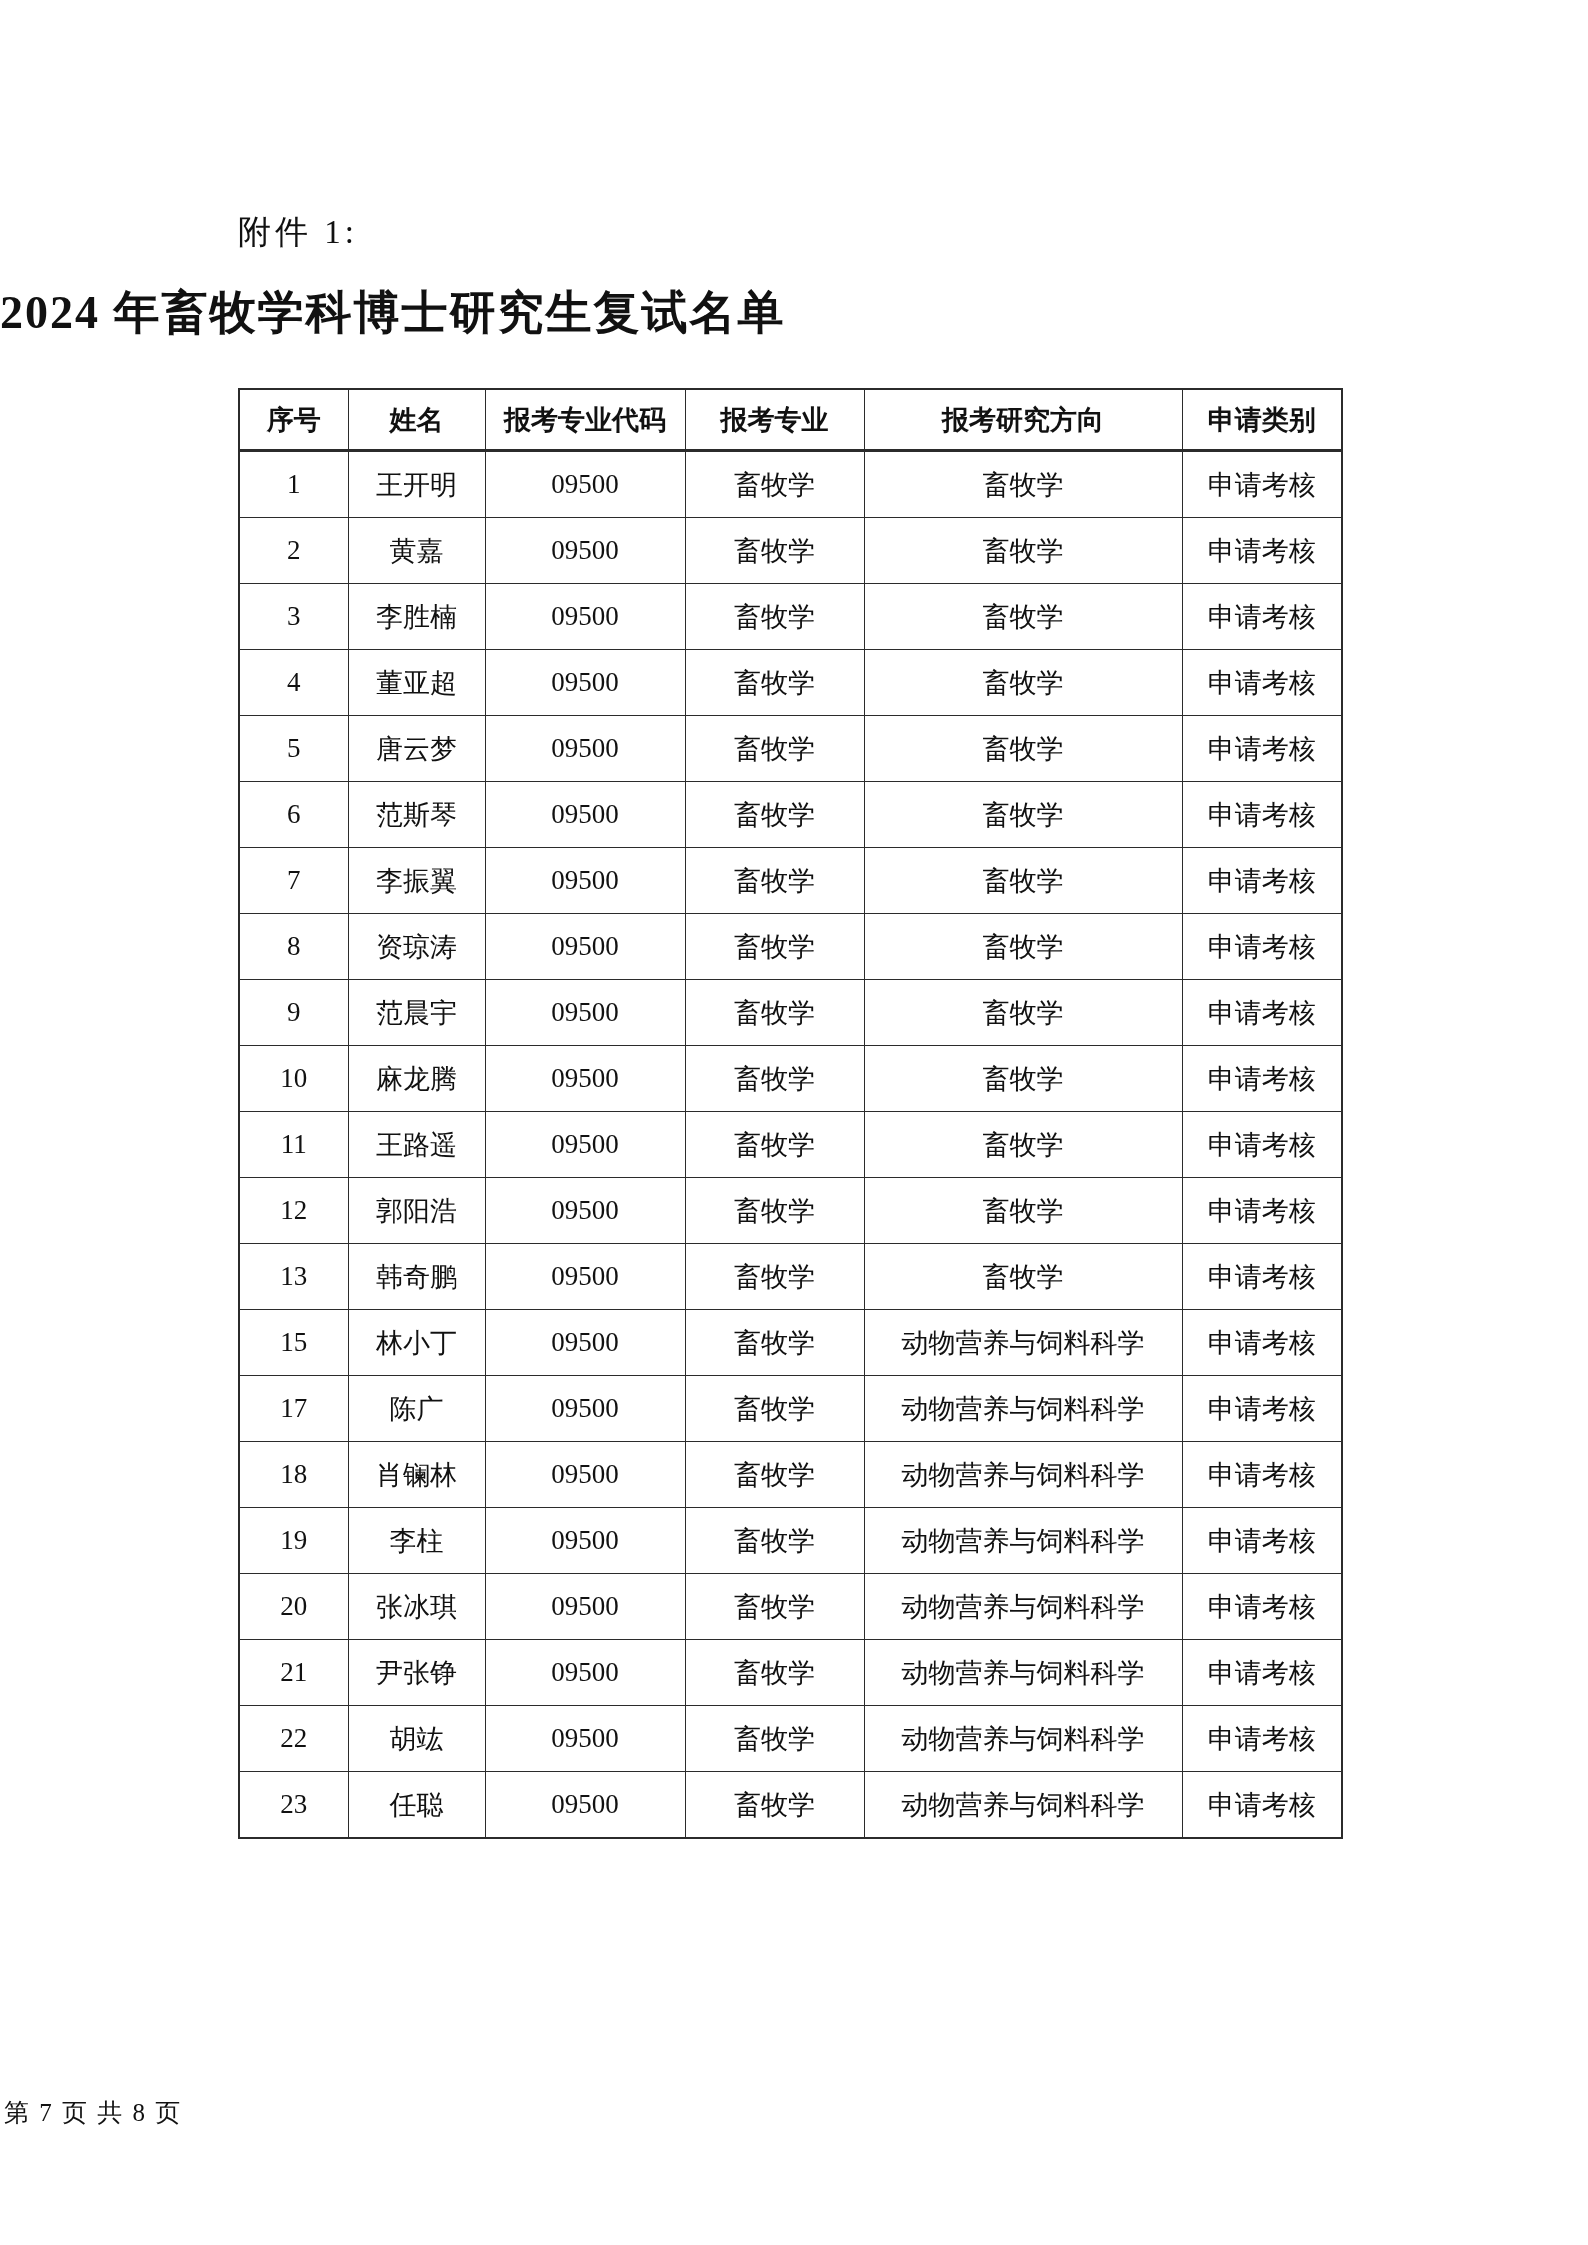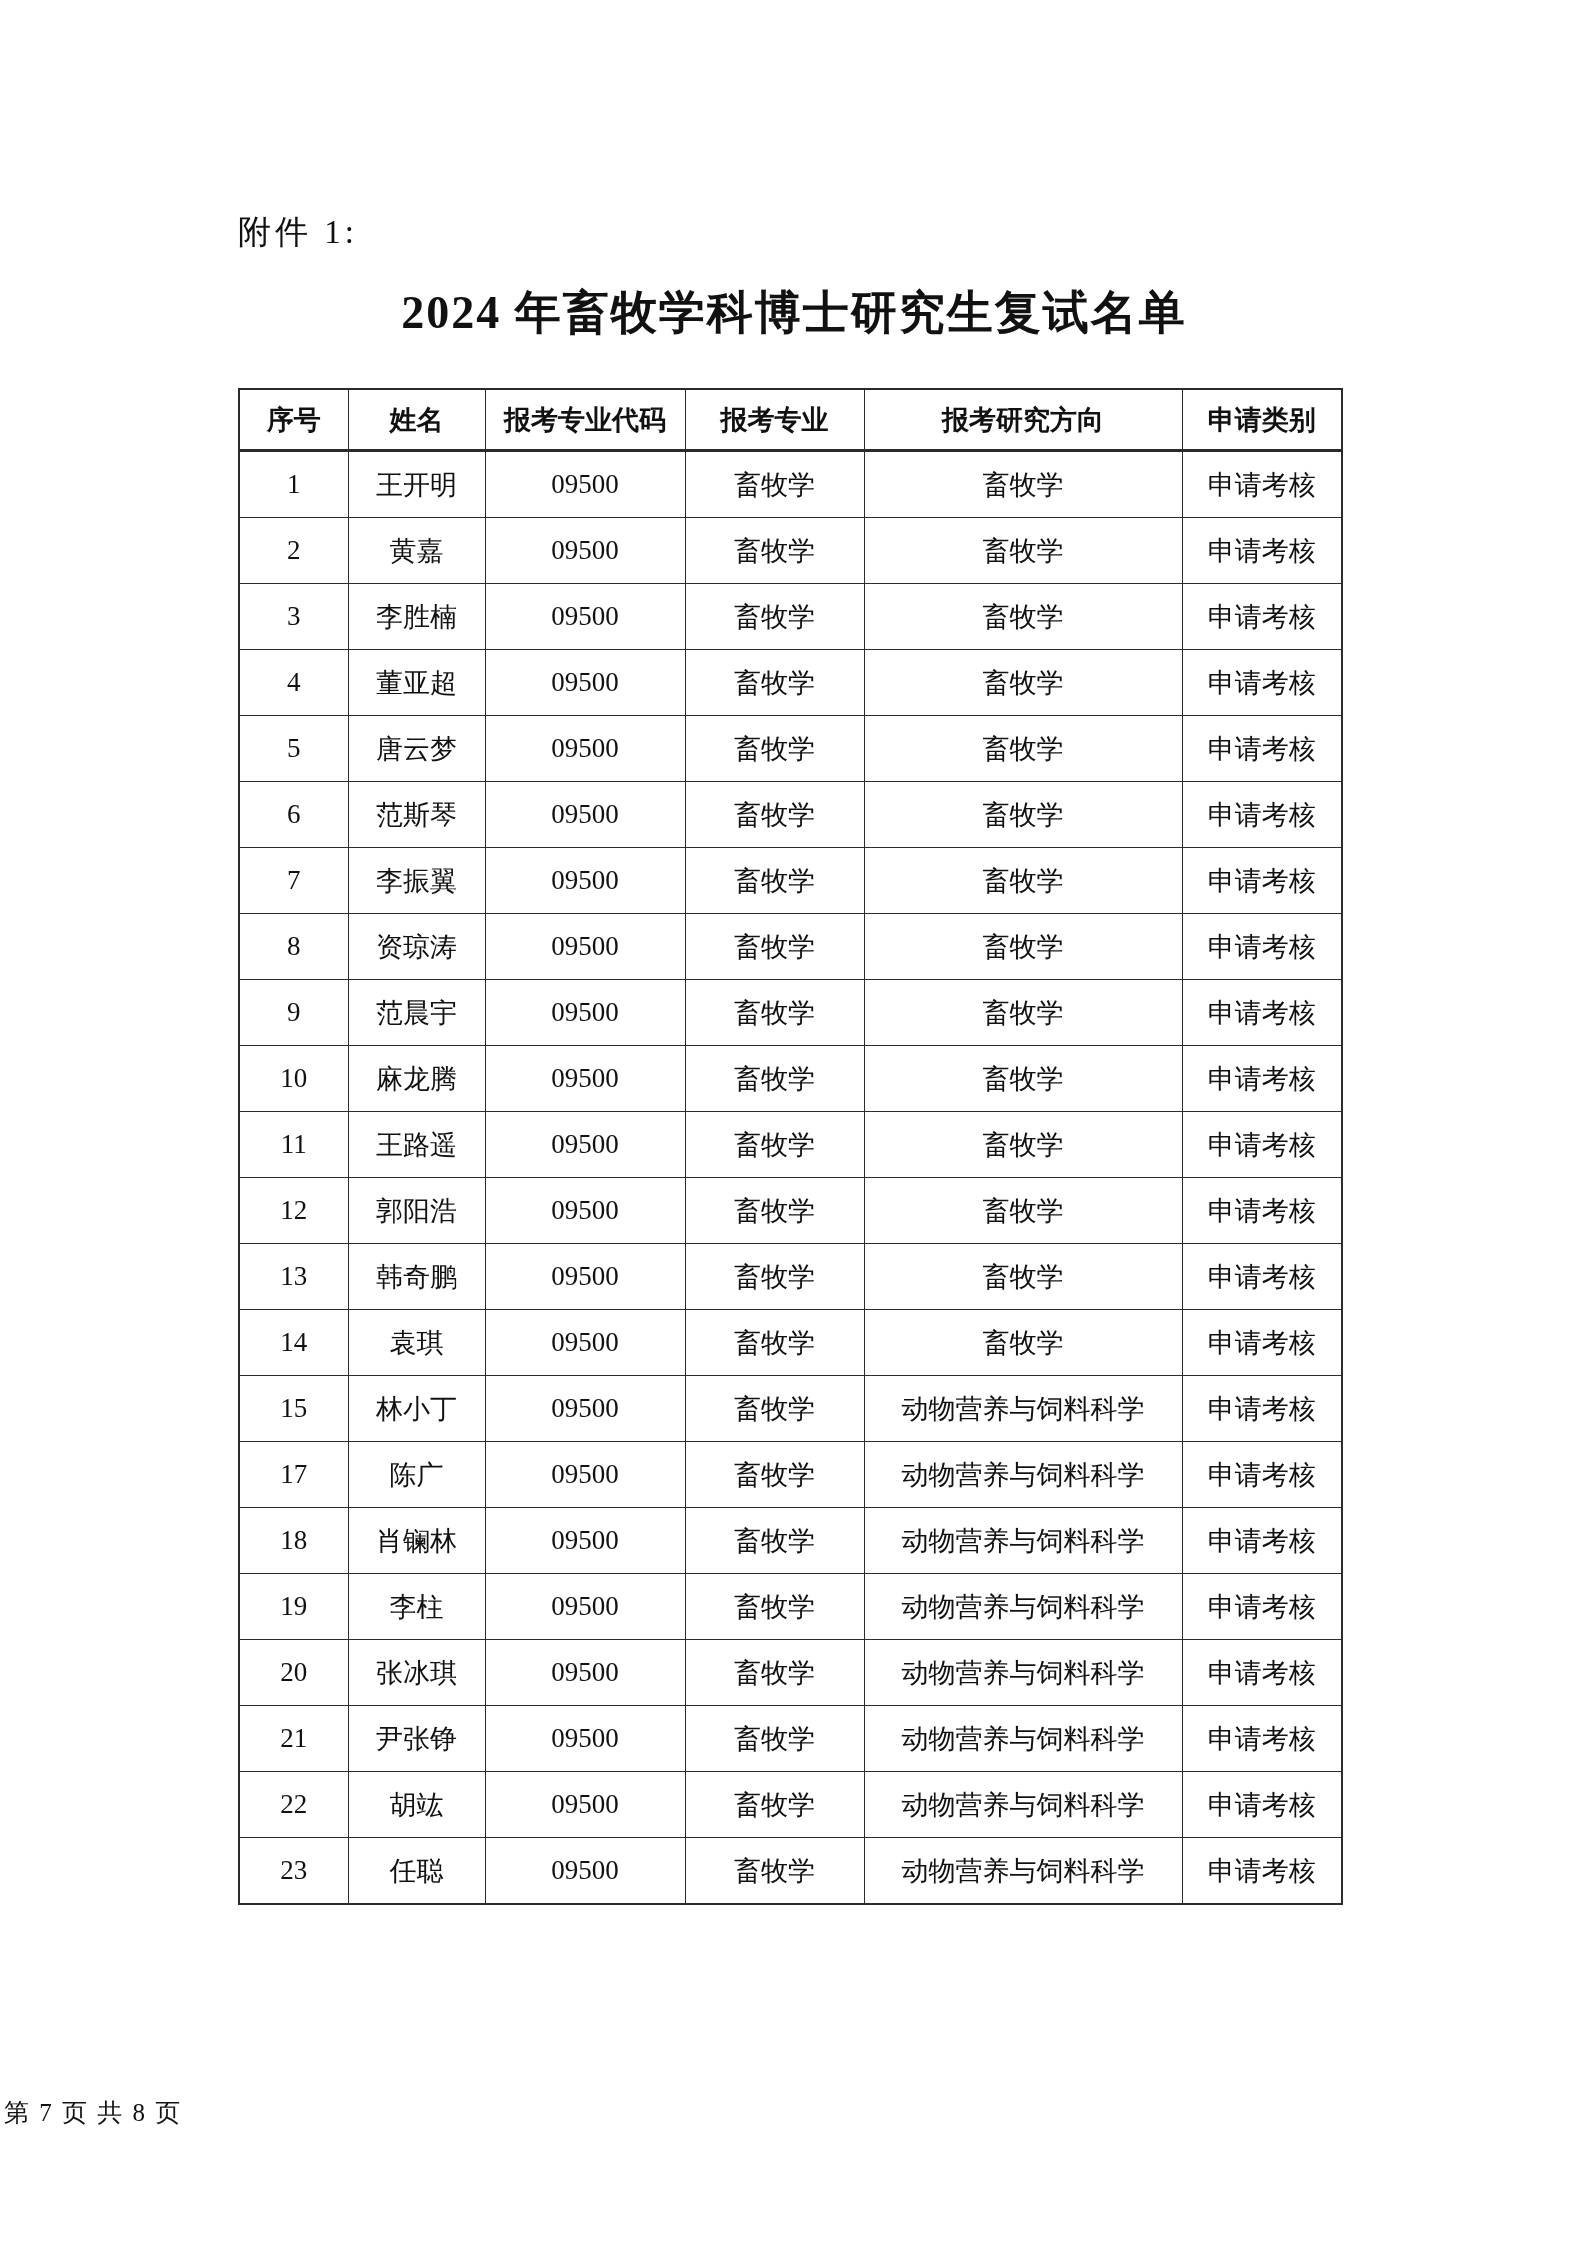--- a/index.html
+++ b/index.html
@@ -22,21 +22,20 @@
     font-size: 33px;
     letter-spacing: 4px;
     white-space: pre;
     text-align: right;
   }
   .doc-title {
     position: absolute;
     left: 0;
     top: 282px;
     width: 100%;
-    text-align: center;
     font-size: 46px;
     font-weight: bold;
     letter-spacing: 2px;
   }
   table.roster {
     position: absolute;
     left: 238px;
     top: 388px;
     width: 1103px;
     border-collapse: collapse;
@@ -199,28 +198,20 @@
       </tr>
       <tr>
         <td>13</td>
         <td>韩奇鹏</td>
         <td>09500</td>
         <td>畜牧学</td>
         <td>畜牧学</td>
         <td>申请考核</td>
       </tr>
       <tr>
-        <td>14</td>
-        <td>袁琪</td>
-        <td>09500</td>
-        <td>畜牧学</td>
-        <td>畜牧学</td>
-        <td>申请考核</td>
-      </tr>
-      <tr>
         <td>15</td>
         <td>林小丁</td>
         <td>09500</td>
         <td>畜牧学</td>
         <td>动物营养与饲料科学</td>
         <td>申请考核</td>
       </tr>
       <tr>
         <td>17</td>
         <td>陈广</td>

